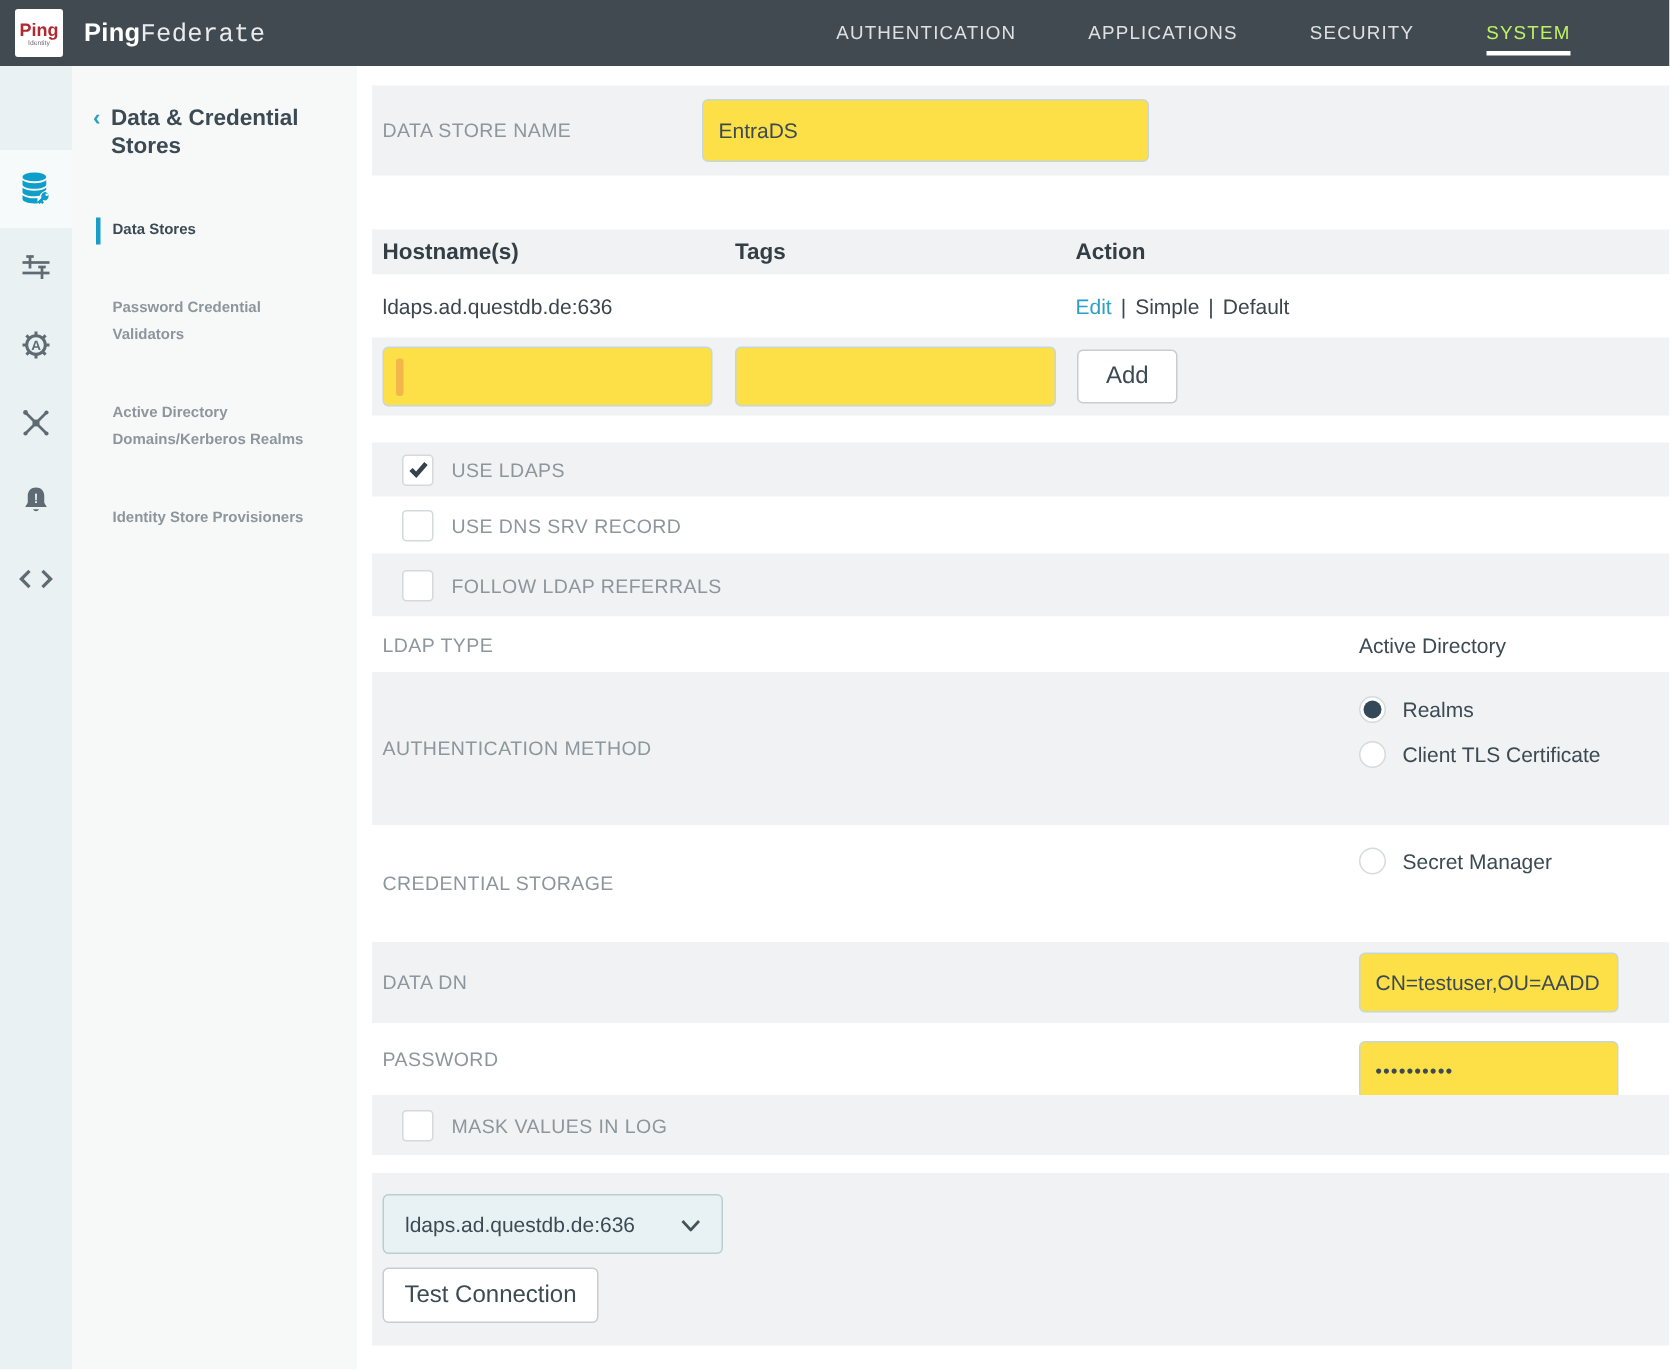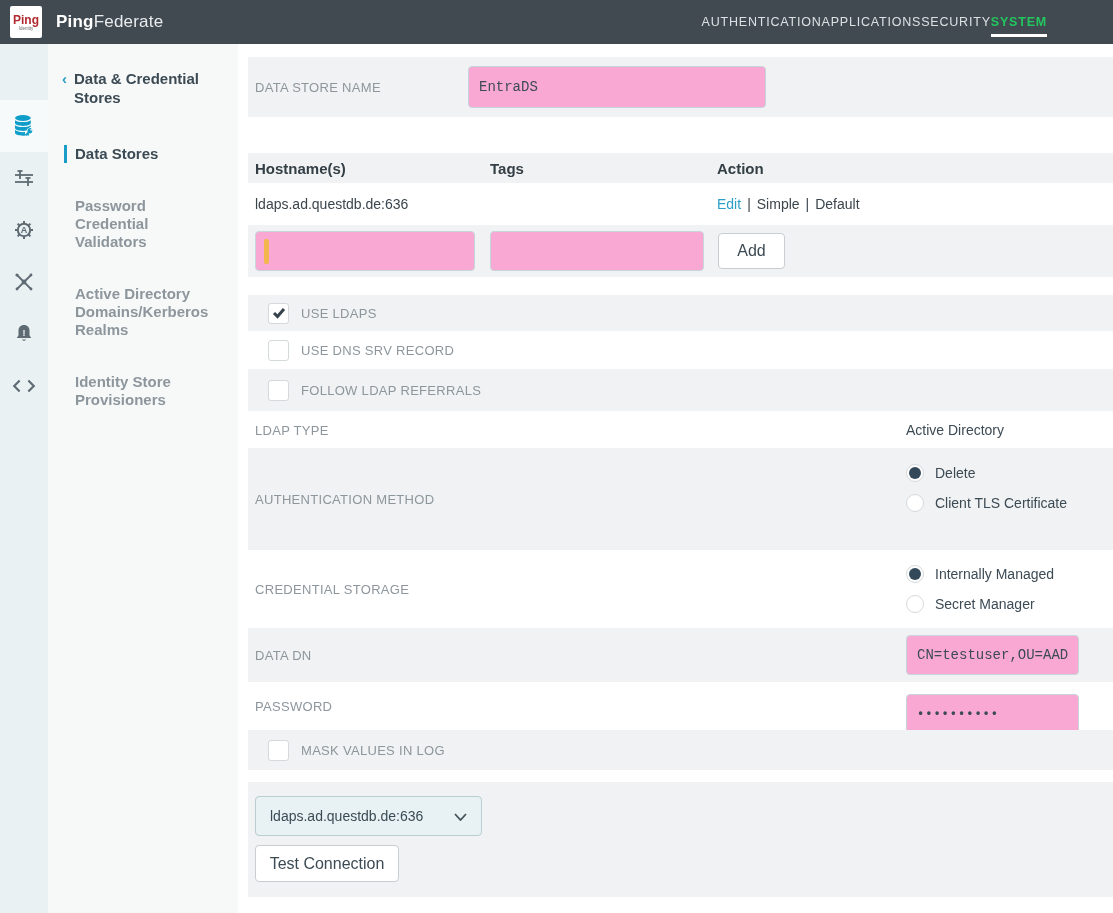--- a/index.html
+++ b/index.html
@@ -8,58 +8,58 @@
   .screen { width:1113px; height:913px; display:flex; flex-direction:column; }
 
   
   .topbar { height:44px; background:#414a51; display:flex; align-items:center; flex-shrink:0; }
   .logo-box { width:32px; height:32px; background:#fff; border-radius:2px; margin-left:10px;
               display:flex; flex-direction:column; align-items:center; justify-content:center; }
   .logo-ping { color:#b02a30; font-weight:bold; font-size:12px; line-height:12px; }
   .logo-identity { color:#6b6b6b; font-size:4.5px; line-height:5px; }
   .brand { margin-left:14px; font-size:17px; color:#fff; letter-spacing:.2px; }
   .brand b { font-weight:bold; }
-  .brand span { font-weight:300; color:#e9ecee; }
-  .topnav { margin-left:auto; margin-right:66px; display:flex; align-items:center; }
+  .brand span { font-weight:300; color:#e9ecee;font-family:Liberation Mono, monospace; }
+  .topnav { margin-left:auto; margin-right:66px; display:flex; gap:48px; align-items:center; }
   .nav-item { color:#dde1e3; font-size:12.5px; letter-spacing:.8px; position:relative; cursor:pointer; }
-  .nav-item.on { color:#22c55e; font-weight:bold; }
+  .nav-item.on { color:#bef264; font-weight:normal; }
   .nav-item.on::after { content:""; position:absolute; left:0; right:0; bottom:-8px; height:3px; background:#fff; }
 
   
   .app { flex:1; display:flex; min-height:0; }
 
   
   .rail { width:48px; background:#e9f1f3; flex-shrink:0; display:flex; flex-direction:column; }
   .rail-spacer { height:56px; }
   .rail-item { height:52px; display:flex; align-items:center; justify-content:center; cursor:pointer; }
   .rail-item.on { background:#f7fafa; }
   .rail-item svg { display:block; }
 
   
   .sidebar { width:190px; background:#f7f9f9; flex-shrink:0; padding:25px 0 0 14px; }
   .sb-header { display:flex; font-size:15px; font-weight:bold; color:#3c4a54; line-height:19px; width:162px; cursor:pointer; }
   .sb-chev { color:#2b9fc7; margin-right:7px; font-size:15px; }
   .sb-items { margin-top:38px; margin-left:2px; }
   .sb-item { position:relative; padding-left:11px; margin-bottom:34px; width:152px;
-             font-size:15px; font-weight:bold; color:#8d969c; line-height:18px; cursor:pointer; }
+             font-size:10px; font-weight:bold; color:#8d969c; line-height:18px; cursor:pointer; }
   .sb-item.on { color:#3c4a54; }
   .sb-item.on::before { content:""; position:absolute; left:0; top:0; height:18px; width:3px; background:#1a9cc9; }
 
   
   .main { flex:1; background:#fff; padding-left:10px; overflow:hidden; }
   .row { position:relative; width:865px; }
   .gray { background:#f0f2f3; }
   .sp13 { height:13px; } .sp36 { height:36px; } .sp18 { height:18px; } .sp12 { height:12px; }
   .flabel { position:absolute; left:7px; top:50%; transform:translateY(-50%);
             font-size:13px; color:#8d969c; letter-spacing:.3px; }
   .val { font-size:14px; color:#3c4a54; }
 
-  input.fld, .fld { background:#f9a8d4; border:1px solid #c6d6da; border-radius:4px;
+  input.fld, .fld { background:#fde047; border:1px solid #c6d6da; border-radius:4px;
          font-size:14px; color:#3c4a54; padding:0 10px; outline:none;
-         font-family:Liberation Mono, monospace; }
+         font-family:Liberation Sans, sans-serif; }
   .btn { background:#fff; border:1px solid #c8cdd1; border-radius:4px; font-size:16px;
          color:#3c4a54; cursor:pointer; font-family:"Liberation Sans", sans-serif; }
 
   
   .r-name { height:60px; }
   .r-name input { position:absolute; left:220px; top:9px; width:298px; height:42px; }
 
   
   .r-thead { height:30px; }
   .th { position:absolute; top:50%; transform:translateY(-50%); font-size:15px; font-weight:bold; color:#333e45; }
@@ -289,36 +289,32 @@
       <div class="row r-ldap">
         <span class="flabel">LDAP TYPE</span>
         <span class="ctrl-col val">Active Directory</span>
       </div>
 
       <div class="row gray r-auth">
         <span class="flabel">AUTHENTICATION METHOD</span>
         <div class="ctrl-col">
           <div class="radio-row">
             <span class="radio on"></span>
-            <span class="val">Delete</span>
+            <span class="val">Realms</span>
           </div>
           <div class="radio-row">
             <span class="radio"></span>
             <span class="val">Client TLS Certificate</span>
           </div>
         </div>
       </div>
 
       <div class="row r-cred">
         <span class="flabel">CREDENTIAL STORAGE</span>
         <div class="ctrl-col">
-          <div class="radio-row">
-            <span class="radio on"></span>
-            <span class="val">Internally Managed</span>
-          </div>
           <div class="radio-row">
             <span class="radio"></span>
             <span class="val">Secret Manager</span>
           </div>
         </div>
       </div>
 
       <div class="row gray r-userdn">
         <span class="flabel">DATA DN</span>
         <input class="fld" type="text" value="CN=testuser,OU=AADD" style="">

